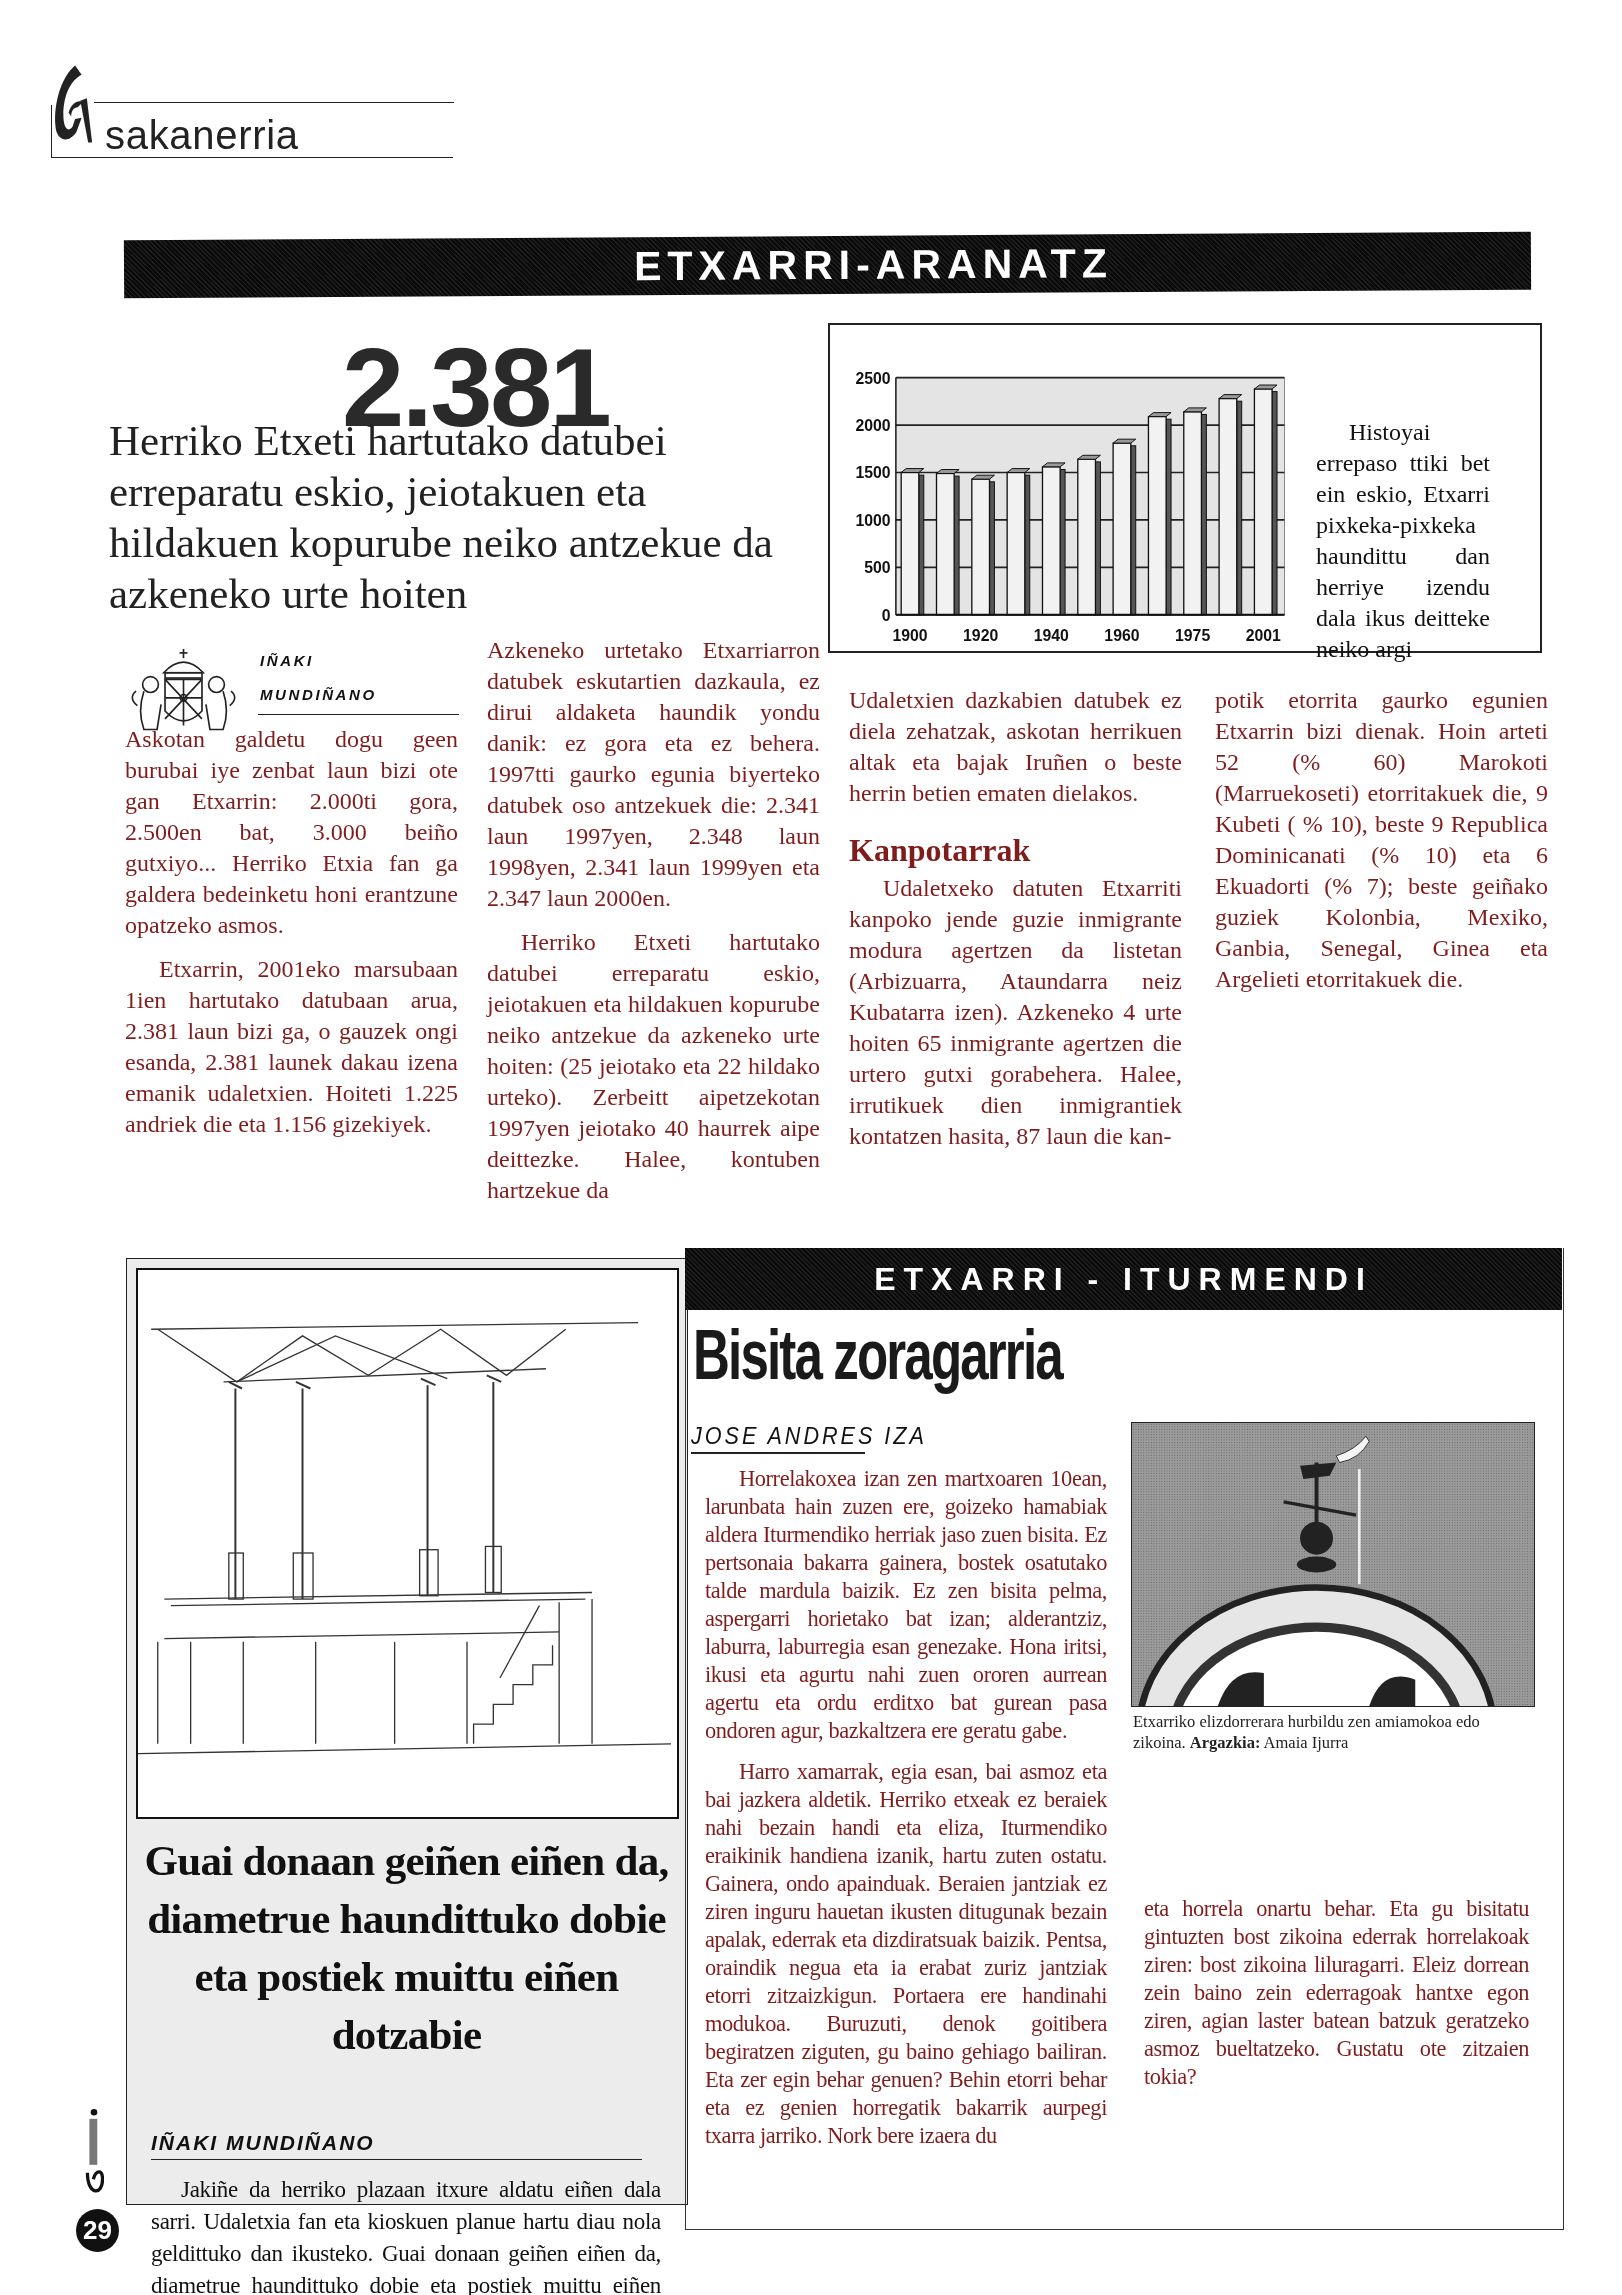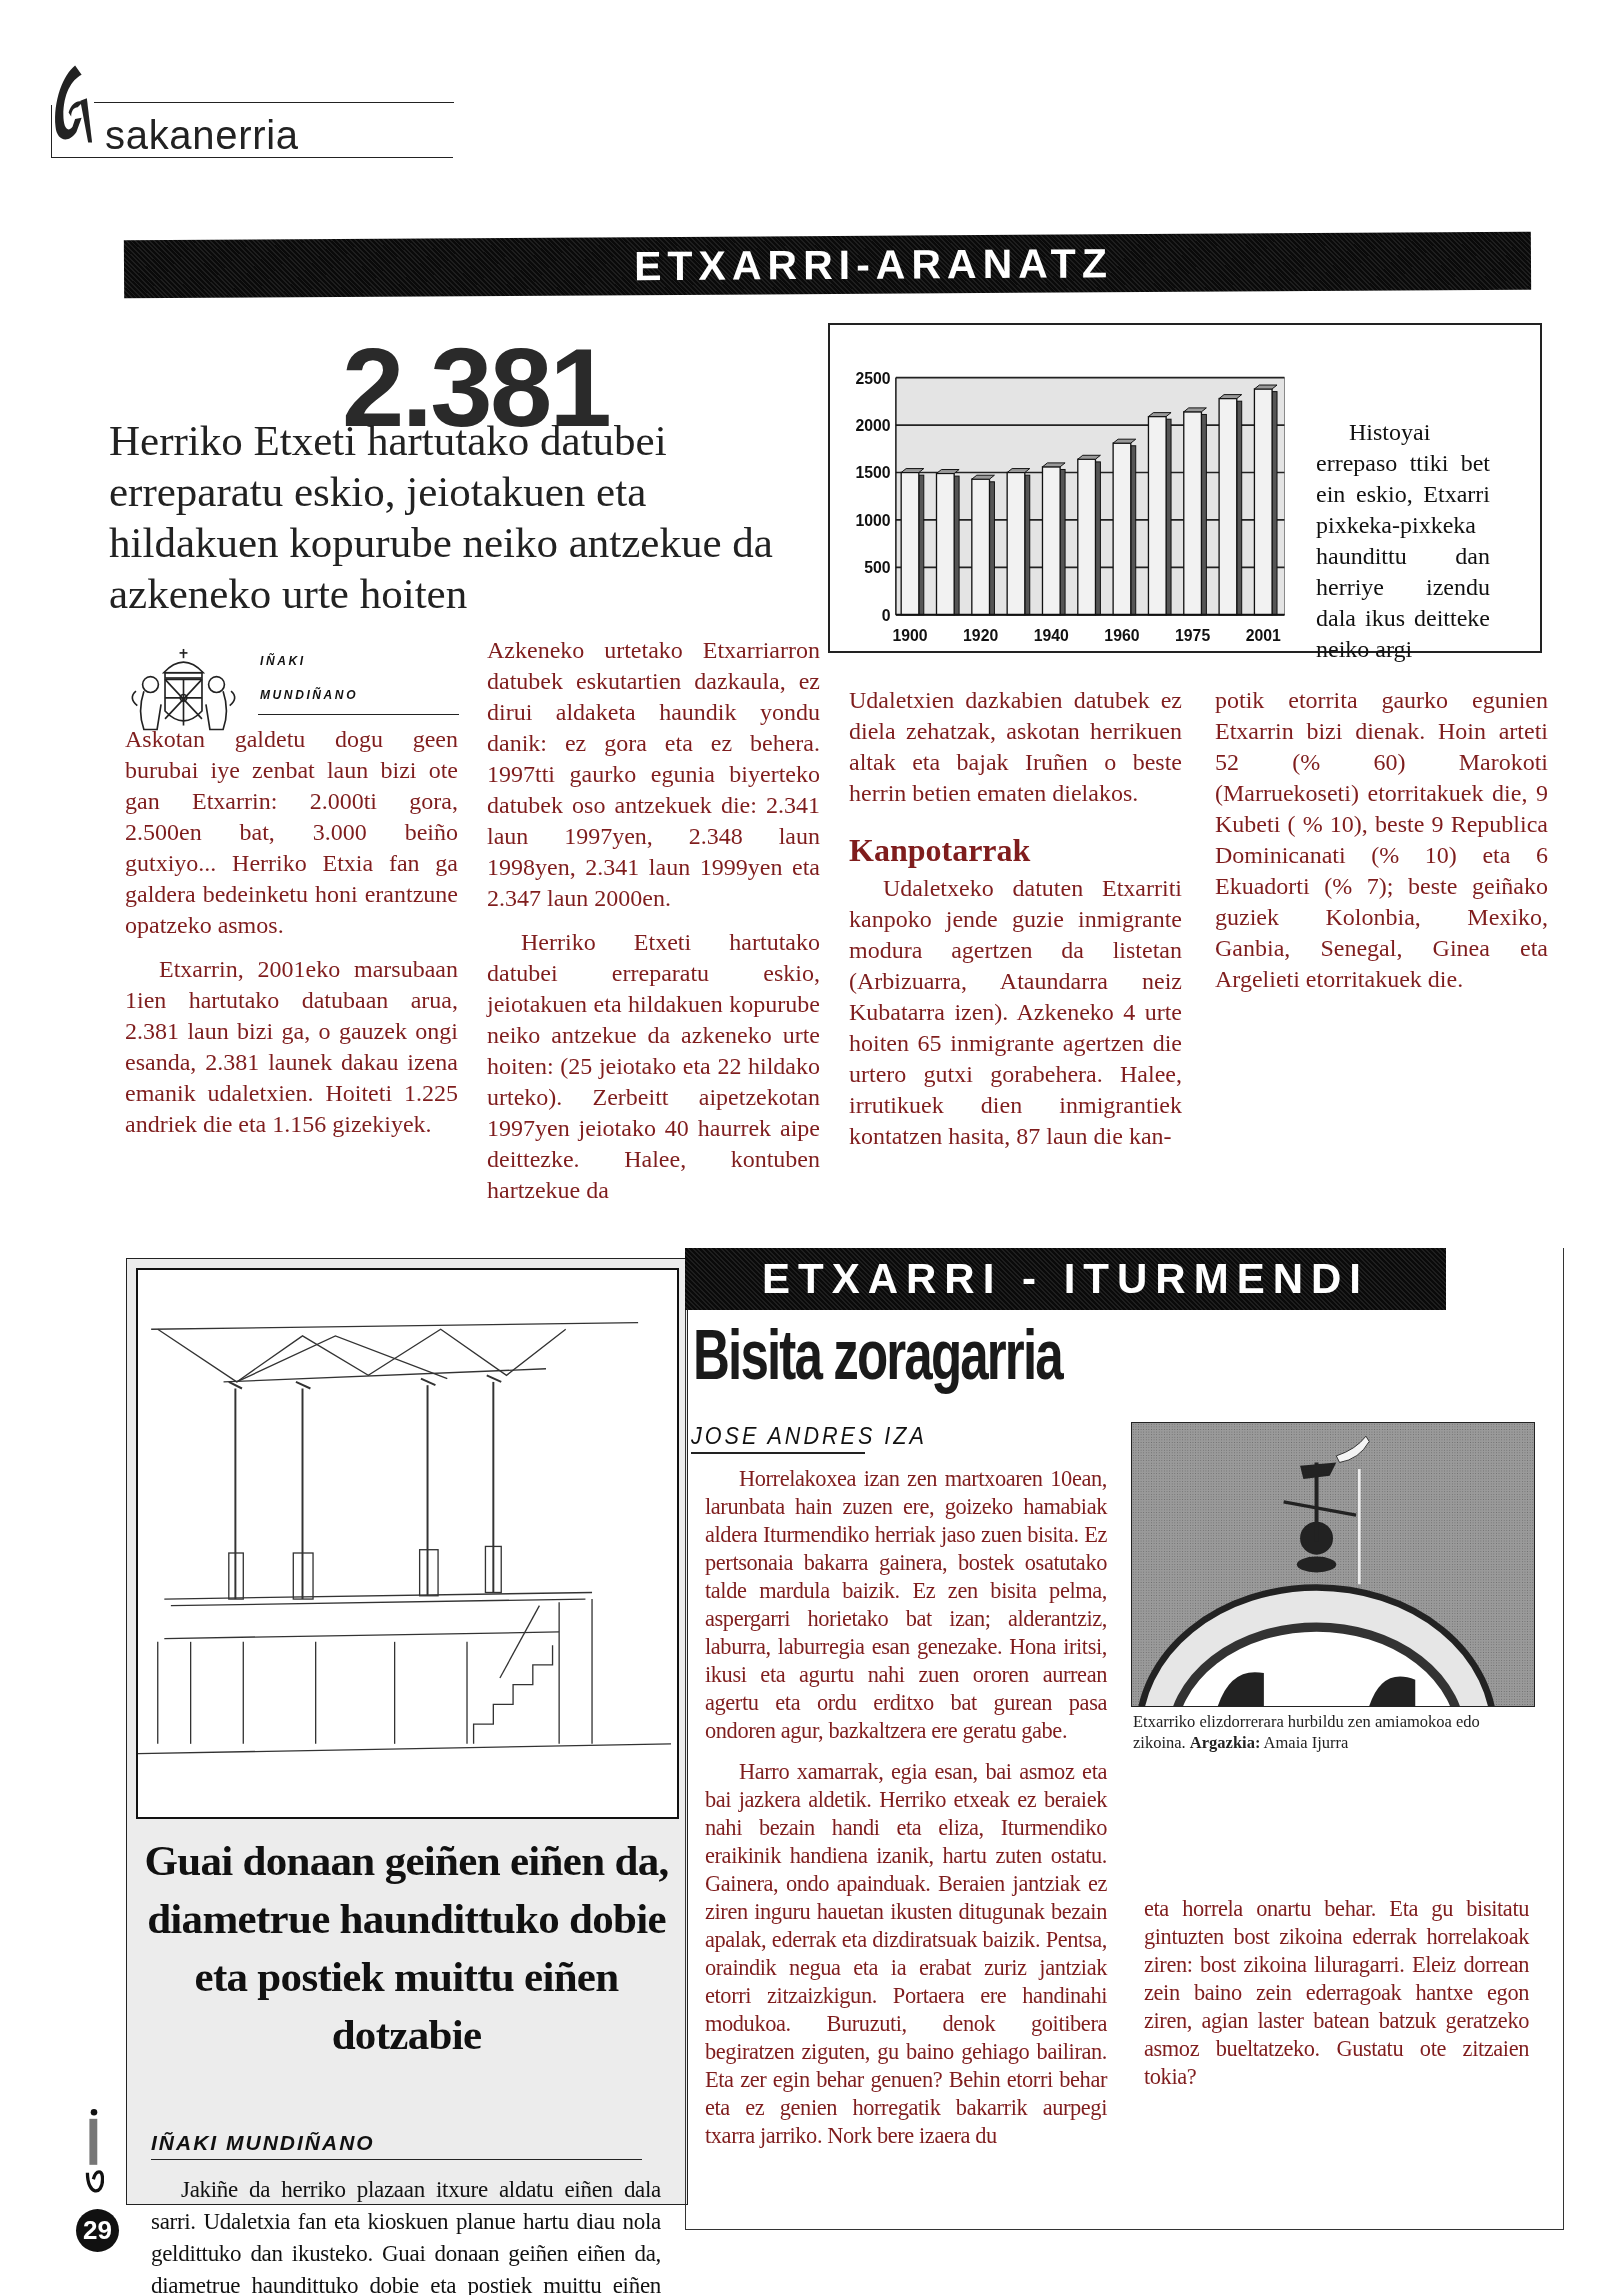--- a/index.html
+++ b/index.html
@@ -22,34 +22,34 @@
   #chart-svg{position:absolute;left:0;top:0;}
   #chart-side{position:absolute;left:486px;top:92px;width:174px;font-size:24px;line-height:31px;text-align:justify;text-indent:33px;}
   
   .col{font-size:24px;line-height:31px;text-align:justify;color:#7f1d1d;}
   .col p{margin:0 0 13px 0;text-indent:34px;}
   .col p.noind{text-indent:0;}
   #col1{left:125px;top:724px;width:333px;}
   #col2{left:487px;top:635px;width:333px;}
   #col3{left:849px;top:685px;width:333px;}
   #col4{left:1215px;top:685px;width:333px;}
-  #byline1{left:260px;top:644px;font-family:"Liberation Sans",sans-serif;font-style:italic;font-weight:bold;font-size:12px;letter-spacing:2.6px;line-height:34px;}
+  #byline1{left:260px;top:644px;font-family:"Liberation Sans",sans-serif;font-style:italic;font-weight:bold;font-size:15px;letter-spacing:2.6px;line-height:34px;}
   #byline1-rule{left:258px;top:714px;width:201px;height:1.3px;background:#222;}
   #crest{left:124px;top:645px;width:119px;height:99px;}
   #kanpo{font-weight:bold;font-size:32px;margin:26px 0 6.6px 0;text-indent:0 !important;}
   
   #kiosk-box{left:126px;top:1258px;width:560px;height:945px;border:1.3px solid #222;background:#ececec;background-image:radial-gradient(#bbb 0.7px,transparent 0.7px);background-size:4px 4px;}
   #kiosk-drawing{position:absolute;left:9.2px;top:9.2px;width:539px;height:547px;background:#fff;border:2.6px solid #111;}
   #kiosk-head{position:absolute;left:13px;top:573px;width:533px;text-align:center;font-weight:bold;font-size:43px;line-height:58px;letter-spacing:-0.7px;}
   #byline2{position:absolute;left:24px;top:872px;font-family:"Liberation Sans",sans-serif;font-style:italic;font-weight:bold;font-size:21px;letter-spacing:2px;}
   #byline2-rule{position:absolute;left:24px;top:900px;width:491px;height:1.3px;background:#222;}
   #kiosk-text{position:absolute;left:24px;top:915px;width:510px;font-size:23px;line-height:32px;text-align:justify;text-indent:30px;letter-spacing:-0.3px;}
   
   #article2-frame{left:685px;top:1248px;width:877px;height:981px;border:1.3px solid #333;border-top:none;}
-  #banner2{left:685px;top:1248px;width:761px;height:62px;font-size:42px;line-height:62px;letter-spacing:8px;}
+  #banner2{left:685px;top:1248px;width:877px;height:62px;font-size:32px;line-height:62px;letter-spacing:8px;}
   #title2{left:693px;top:1314px;font-family:"Liberation Sans",sans-serif;font-weight:bold;font-size:71px;letter-spacing:-2.6px;transform:scaleX(0.72);transform-origin:left top;color:#1a1a1a;}
   #byline3{left:691px;top:1422px;font-family:"Liberation Sans",sans-serif;font-style:italic;font-size:24px;letter-spacing:3.3px;transform:scaleX(0.9);transform-origin:left top;}
   #byline3-rule{left:691px;top:1452px;width:174px;height:2px;background:#222;}
   #col5{left:705px;top:1465px;width:402px;font-size:22.4px;line-height:28px;letter-spacing:-0.4px;}
   #col5 p{margin:0 0 13px 0;}
   #photo{left:1131px;top:1422px;width:402px;height:283px;border:1.3px solid #222;background:#9a9a9a;background-image:radial-gradient(#6a6a6a 0.7px,transparent 0.8px);background-size:2.6px 2.6px;overflow:hidden;}
   #caption{left:1133px;top:1711px;width:395px;font-size:16.5px;line-height:21px;color:#222;}
   #caption b{font-weight:bold;}
   #col6{left:1134px;top:1895px;width:395px;font-size:22.4px;line-height:28px;letter-spacing:-0.4px;}
   #col6 p{margin:0 0 16px 10px;}

